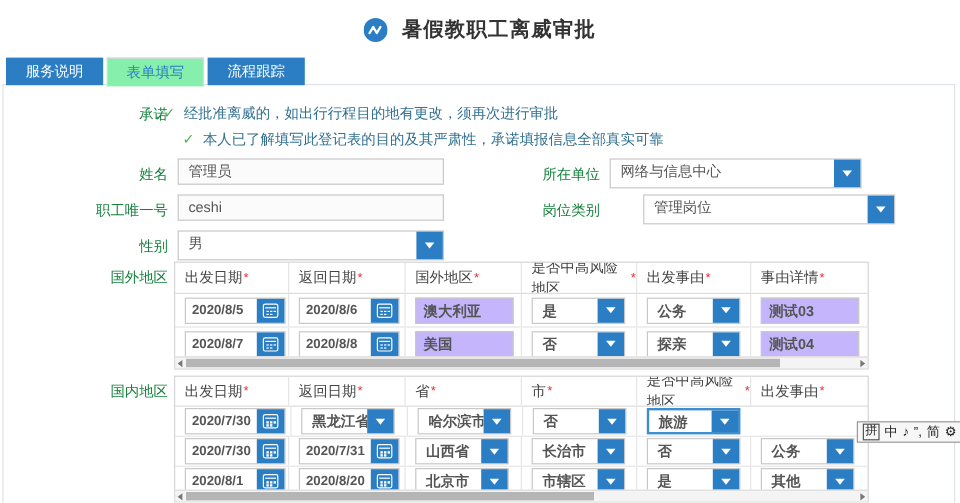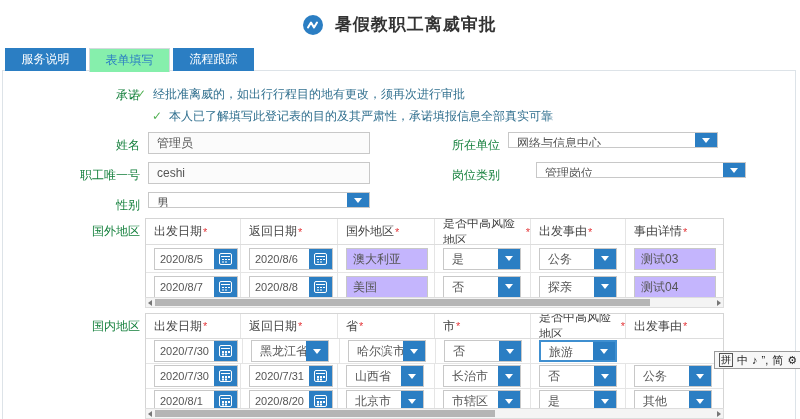--- a/index.html
+++ b/index.html
@@ -16,32 +16,32 @@
          font-size:12px; background:#2b7ec3; color:#fff; cursor:pointer; }
   .tab.active { background:#86efac; color:#2b7ec3; height:24px; border:1px solid #d4d9de; border-bottom:none;
                 box-sizing:border-box; z-index:3; }
   
   .panel { position:absolute; left:2px; top:70px; width:794px; height:352px;
            border:1px solid #dde3e8; box-sizing:border-box; background:#fff; z-index:0; }
   
   .lbl { position:absolute; text-align:right; font-size:12px; color:#15803d; z-index:2; }
   .input { position:absolute; height:22px; border:1px solid #c8c8c8; background:#fbfbfb; font-size:12px;
            color:#555; line-height:20px; padding:0 8px; box-sizing:border-box; z-index:2; }
-  .select { position:absolute; height:16px; border:1px solid #c8c8c8; background:#fff;
+  .select { position:absolute; height:25px; border:1px solid #c8c8c8; background:#fff;
             box-sizing:border-box; display:flex; z-index:2; }
   .sel-val { flex:1; font-size:12px; color:#555; line-height:20px; padding-left:8px; overflow:hidden; white-space:nowrap; }
   .sel-btn { width:22px; background:#2b7ec3; display:flex; align-items:center; justify-content:center; flex:none; }
   .chev { width:0; height:0; border-left:4px solid transparent; border-right:4px solid transparent; border-top:5px solid #fff; }
   
   .promise-line { position:absolute; font-size:12px; color:#31708f; z-index:2; white-space:nowrap; }
   .check { color:#52b153; font-weight:bold; margin-right:7px; font-size:12px; }
   
   .tbl { position:absolute; border:1px solid #d5d5d5; background:#fff; box-sizing:border-box; z-index:2; }
   .thead-row { display:flex; height:25px; border-bottom:1px solid #ddd; }
-  .trow { display:flex; border-bottom:1px solid #e5e5e5; }
+  .trow { display:flex; border-bottom:1px solid #e5e5e5;font-weight:bold; }
   .trow:last-child { border-bottom:none; }
   .tcell { box-sizing:border-box; border-right:1px solid #e5e5e5; display:flex; align-items:center;
            padding-left:8px; overflow:hidden; flex:none; }
   .tcell:last-child { border-right:none; }
   .th span.hdr { font-size:12px; color:#444; }
   .req { color:#e4393c; font-size:11px; margin-left:1px; }
   .c1{width:95px} .c2{width:97px} .c3{width:97px} .c4{width:96px} .c5{width:95px} .c6{width:96px}
   .date-group { display:flex; width:84px; height:22px; border:1px solid #c8c8c8; box-sizing:border-box; background:#fff; }
   .date-text { flex:1; font-size:11px; color:#555; line-height:20px; padding-left:5px; white-space:nowrap; }
   .cal-btn { width:23px; background:#2b7ec3; display:flex; align-items:center; justify-content:center; flex:none; }

